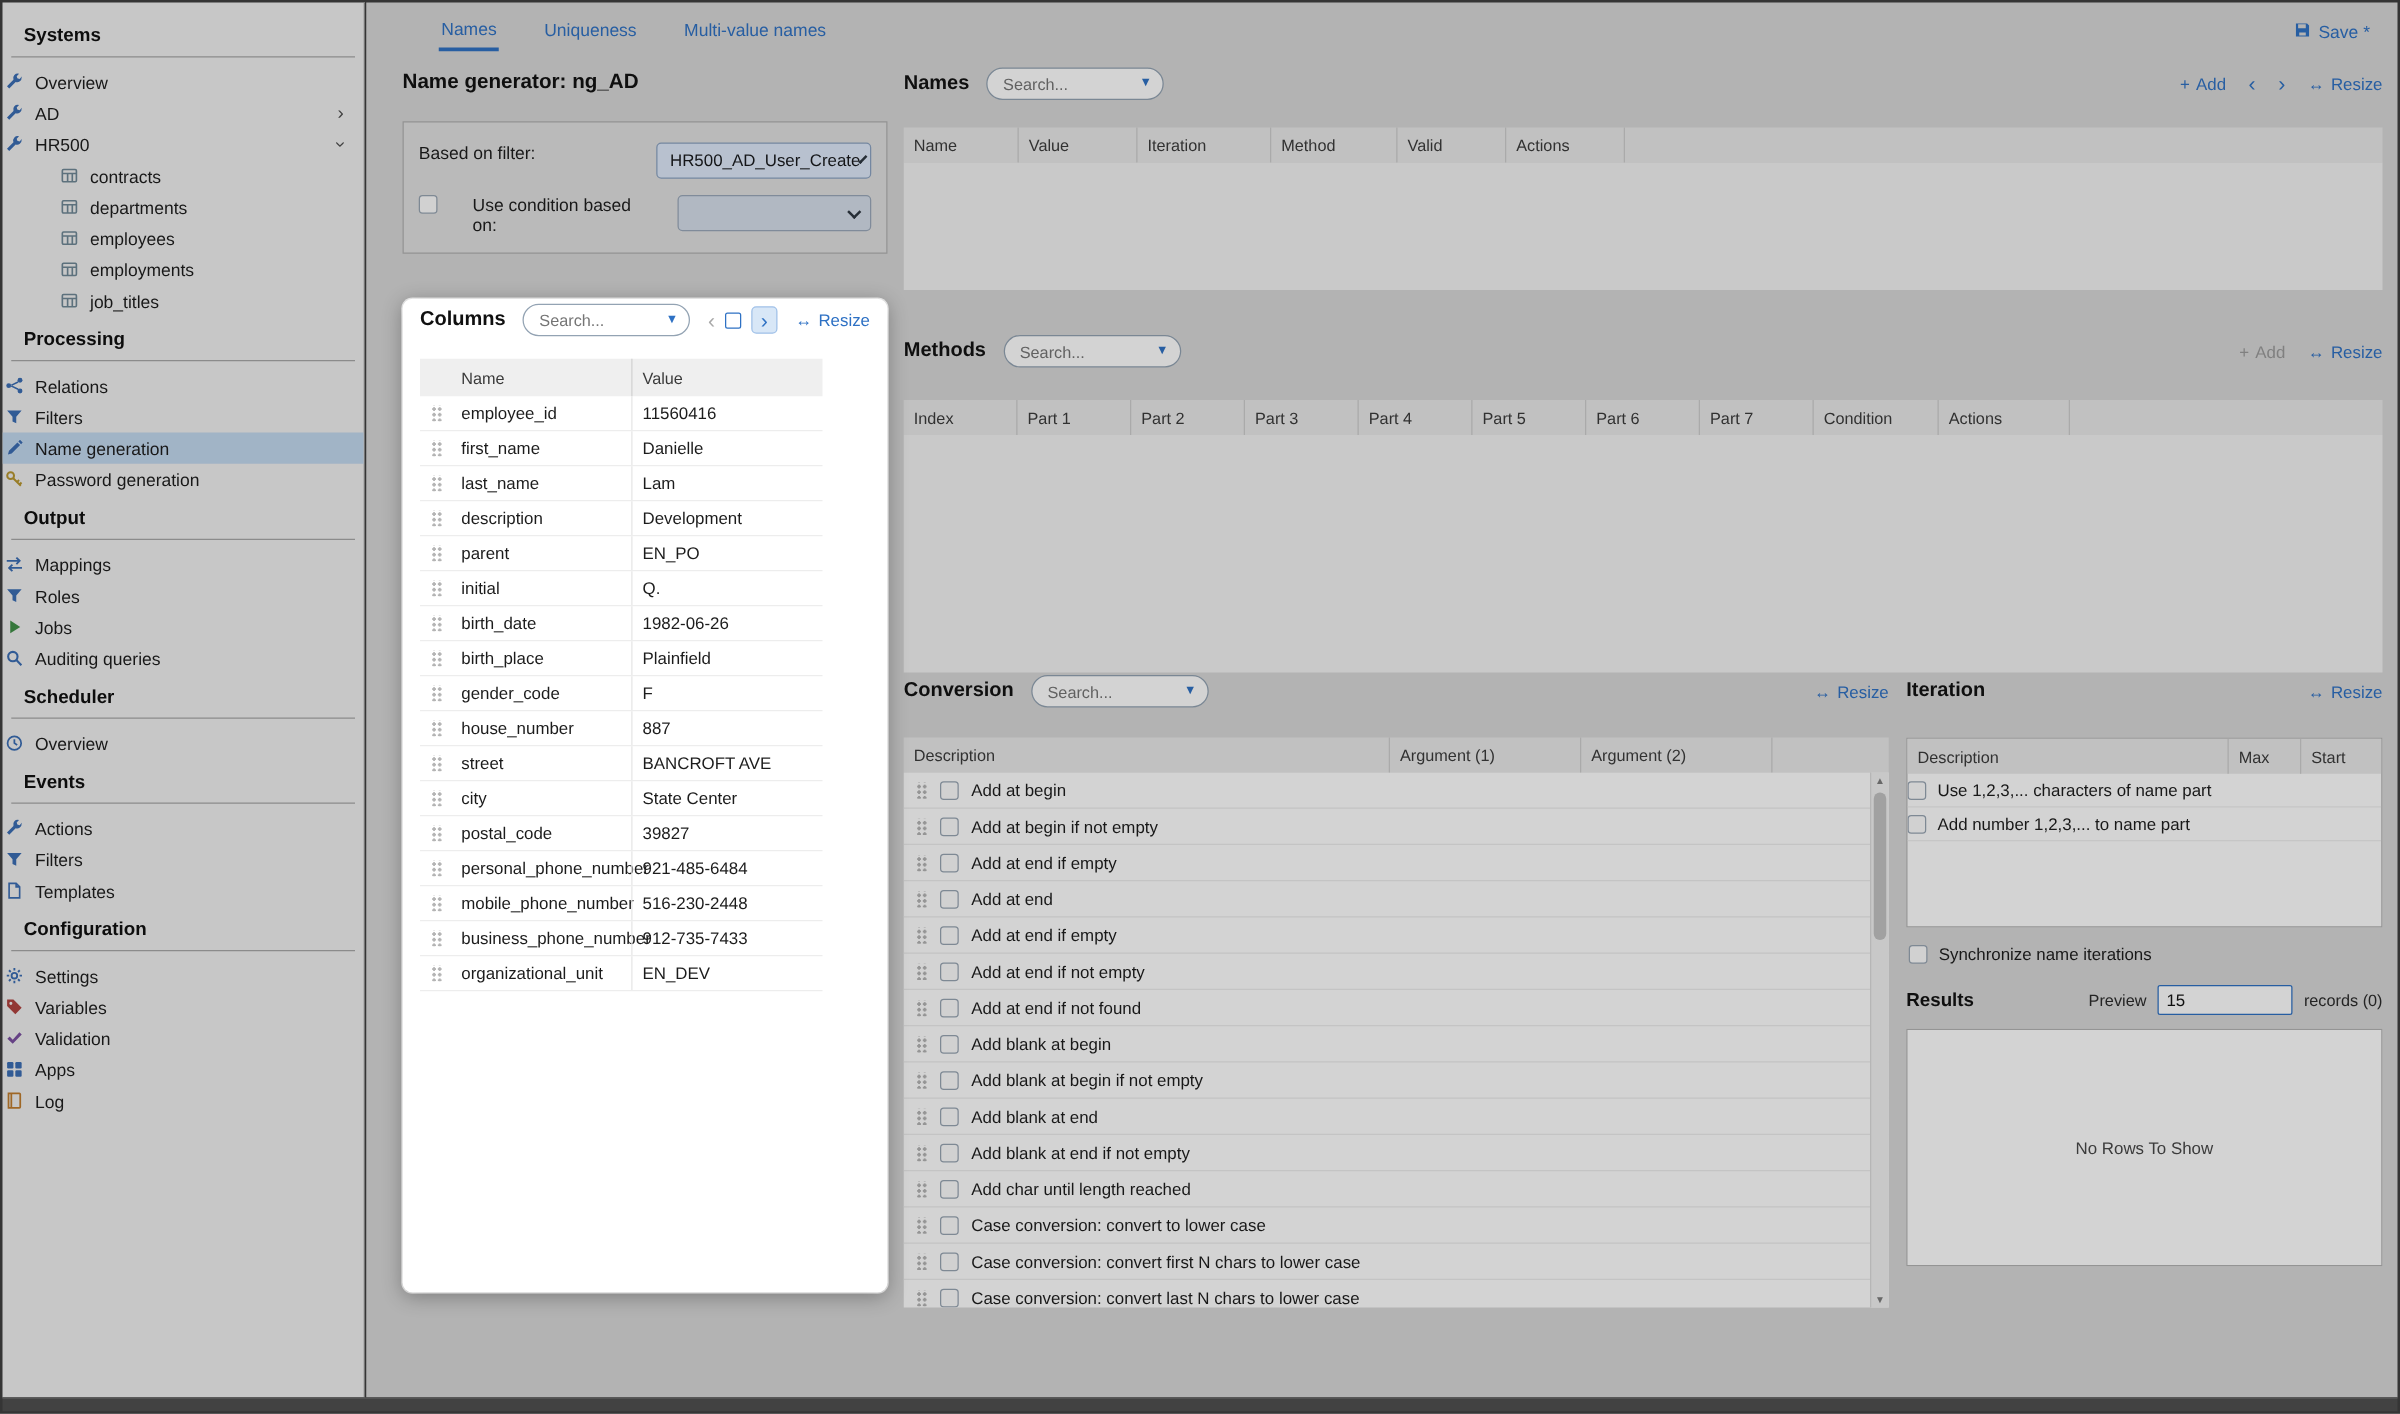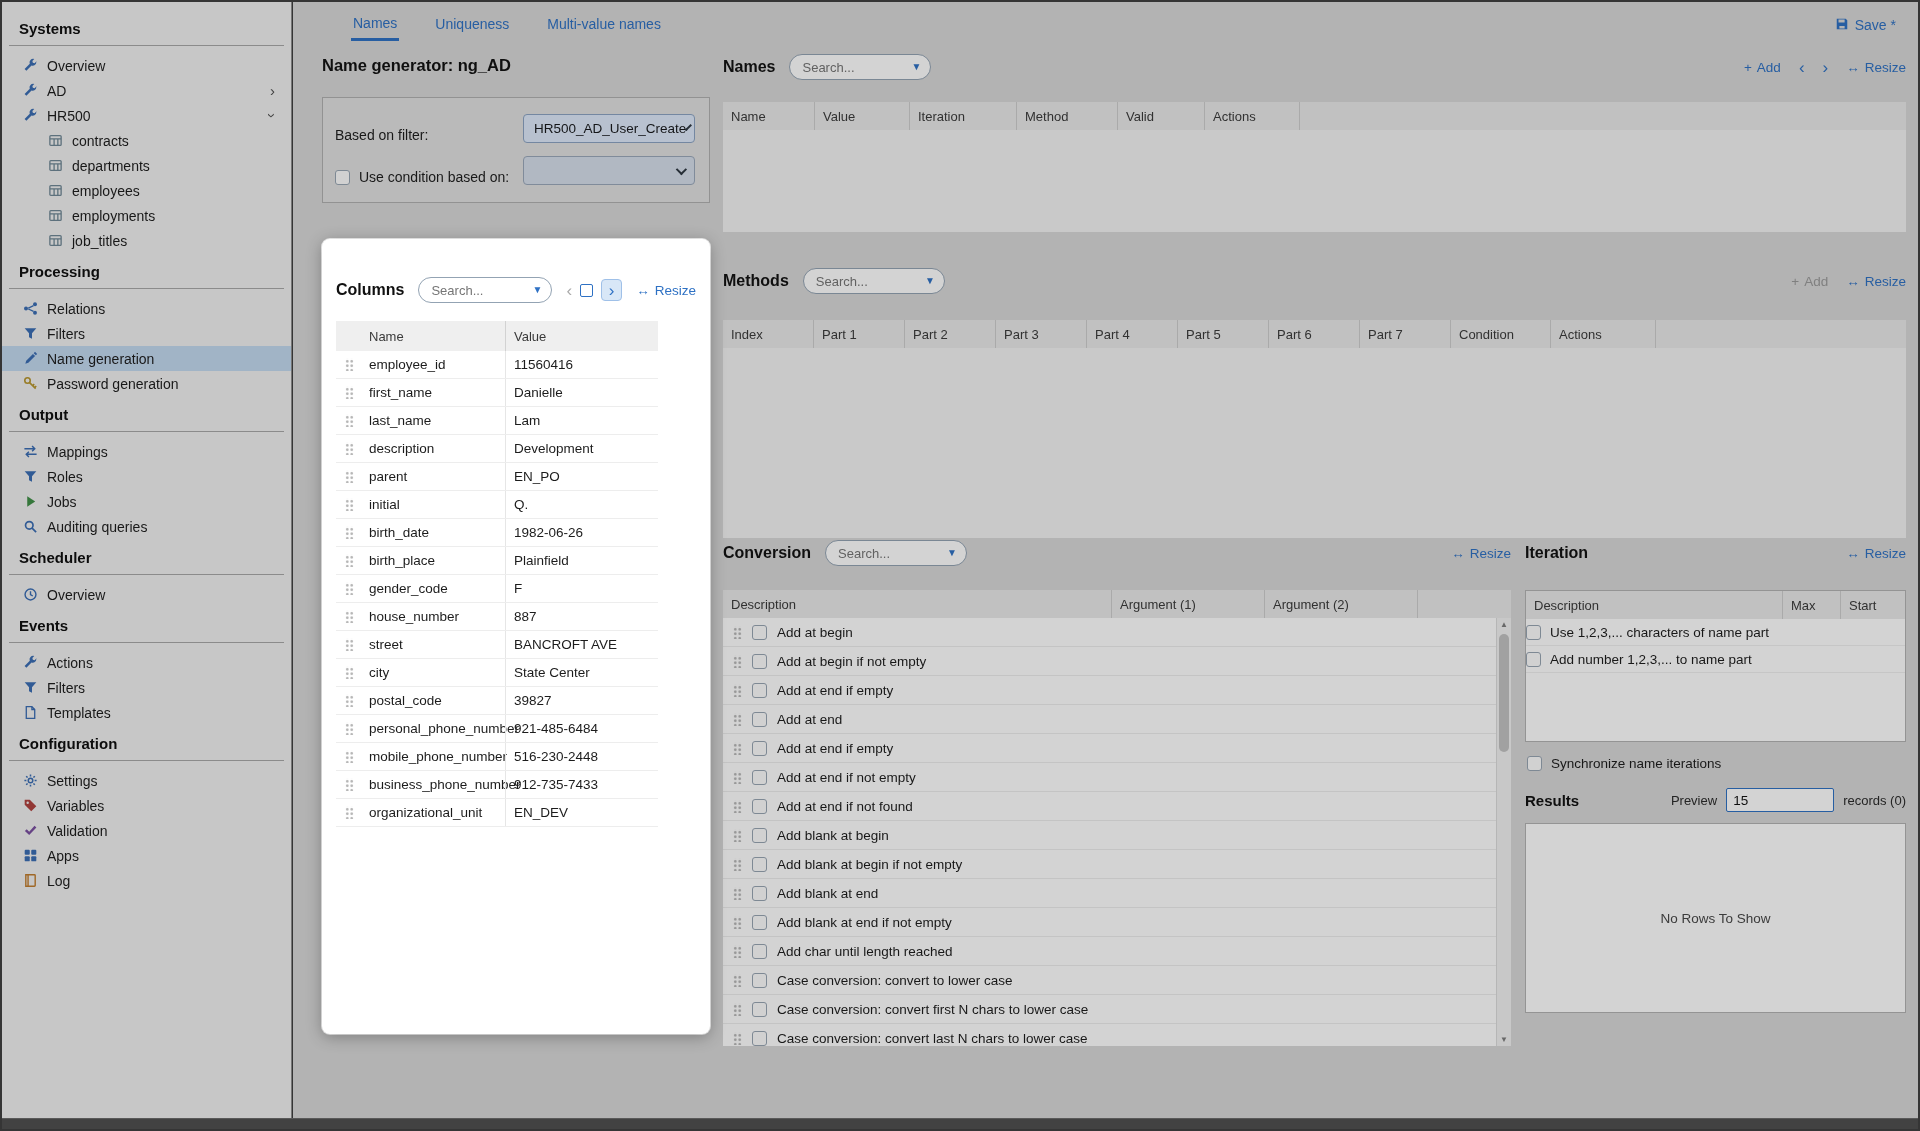--- a/index.html
+++ b/index.html
@@ -11,21 +11,21 @@
   
   .bottombar { position:absolute; left:2px; right:2px; bottom:2px; height:11px; background:#4f4f4f; border-top:1px solid #6b6b6b; z-index:30; }
 
   
   .overlay { position:absolute; inset:0; background:rgba(10,10,12,0.18); z-index:40; pointer-events:none; }
   .spotlight { position:relative; z-index:50; background:#ffffff; border-radius:8px; box-shadow:0 3px 16px rgba(0,0,0,0.30), 0 0 0 1px rgba(255,255,255,0.85); }
 
   
   .sidebar { position:absolute; left:2px; top:2px; width:290px; bottom:13px; background:#f1f1f1; border-right:1px solid #8e8e8e; padding-top:8px; overflow:hidden; }
   .sb-title { font-size:15px; font-weight:bold; color:#0e0e0e; padding:10px 10px 8px; margin:0 7px 7px; border-bottom:1px solid #a8a8a8; }
-  .sb-item { height:25px; display:flex; align-items:center; gap:9px; padding-left:21px; font-size:14px; color:#1c1c1c; cursor:default; }
+  .sb-item { height:25px; display:flex; align-items:center; gap:9px; padding-left:2px; font-size:14px; color:#1c1c1c; cursor:default; }
   .sb-item.child { padding-left:46px; }
   .sb-item.selected { background:#c3d9f0; }
   .sb-item .chev { margin-left:auto; margin-right:16px; color:#4e4e4e; font-size:15px; line-height:1; }
   .sb-item .chev.down { transform:rotate(90deg); }
   .ic { width:15px; height:15px; flex:0 0 15px; }
   .c-blue   { color:#3a6db4; }
   .c-steel  { color:#6f8896; }
   .c-gold   { color:#b8962e; }
   .c-green  { color:#3f8f46; }
   .c-red    { color:#b0413e; }
@@ -61,30 +61,30 @@
 
   .cb { width:15px; height:15px; border:1px solid #98a5b3; border-radius:3px; background:#fdfdfd; flex:0 0 15px; }
   .drag { width:9px; height:13px; flex:0 0 9px;
           background-image:radial-gradient(#b4b4b4 1.2px, transparent 1.35px);
           background-size:4.5px 4.5px; background-position:0 1px; }
 
   
   .leftcol { position:absolute; left:29px; top:54px; width:388px; }
   .gen-title { font-size:16.5px; font-weight:bold; color:#101010; }
   .genbox { margin-top:22px; height:106px; border:1px solid #b0b0b0; background:#e1e1e1; padding:16px 12px 0; }
-  .gbrow { display:flex; align-items:flex-end; height:29px; margin-bottom:13px; }
+  .gbrow { display:flex; align-items:flex-start; height:29px; margin-bottom:13px;gap:19px; }
   .gb-label { font-size:14px; color:#1c1c1c; width:188px; }
   .gbrow .cb { margin-right:9px; }
   .gb-label2 { font-size:14px; color:#1c1c1c; width:164px; }
   .select { width:172px; height:29px; border-radius:4px; display:flex; align-items:center; justify-content:space-between; padding:0 10px; font-size:13.5px; color:#16181c; }
   .select.primary { background:#dfeafa; border:1px solid #8ba3c2; }
   .select.muted { background:#d6dfeb; border:1px solid #9aa8ba; }
   .selchev { width:8px; height:8px; border-right:2px solid #2d3640; border-bottom:2px solid #2d3640; transform:rotate(45deg) translateY(-2px); }
 
-  .spotlight { margin-top:36px; height:795px; padding:36px 14px; }
+  .spotlight { margin-top:36px; height:795px; padding:2px 14px; }
   .cols-table { width:322px; margin-top:16px; }
   .cols-thead { display:flex; background:#efefef; height:30px; align-items:center; font-size:13px; color:#3a3a3a; }
   .cc-handle { width:27px; height:100%; }
   .cc-name { width:142px; padding-left:6px; display:flex; align-items:center; height:100%; }
   .cc-val { flex:1; padding-left:8px; border-left:1px solid #d2d2d2; display:flex; align-items:center; height:100%; }
   .cols-row { height:28px; display:flex; align-items:center; border-bottom:1px solid #ededed; font-size:13.5px; color:#1c1c1c; }
   .cols-row .cc-handle { display:flex; align-items:center; justify-content:center; }
   .cols-row .cc-val { border-left:1px solid #e6e6e6; }
 
   

